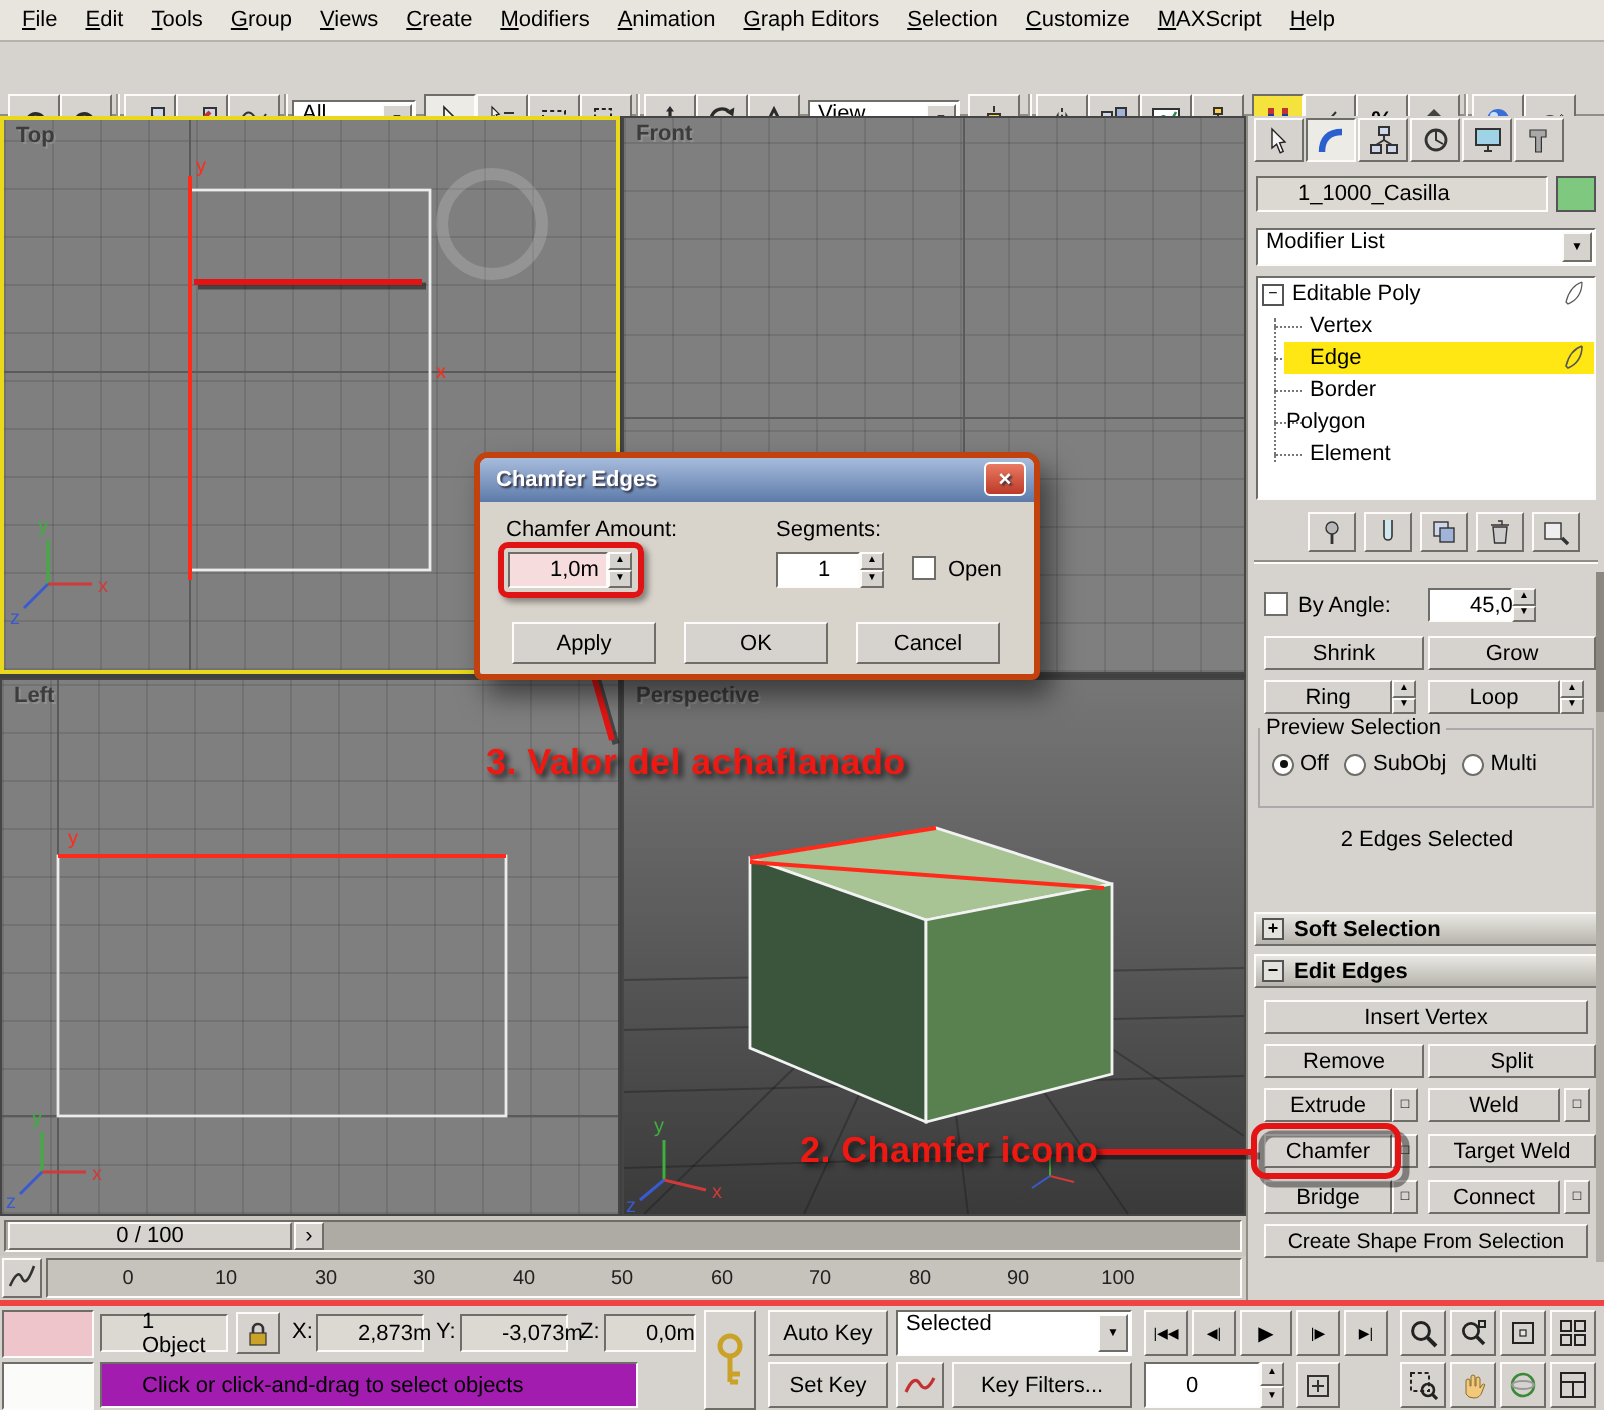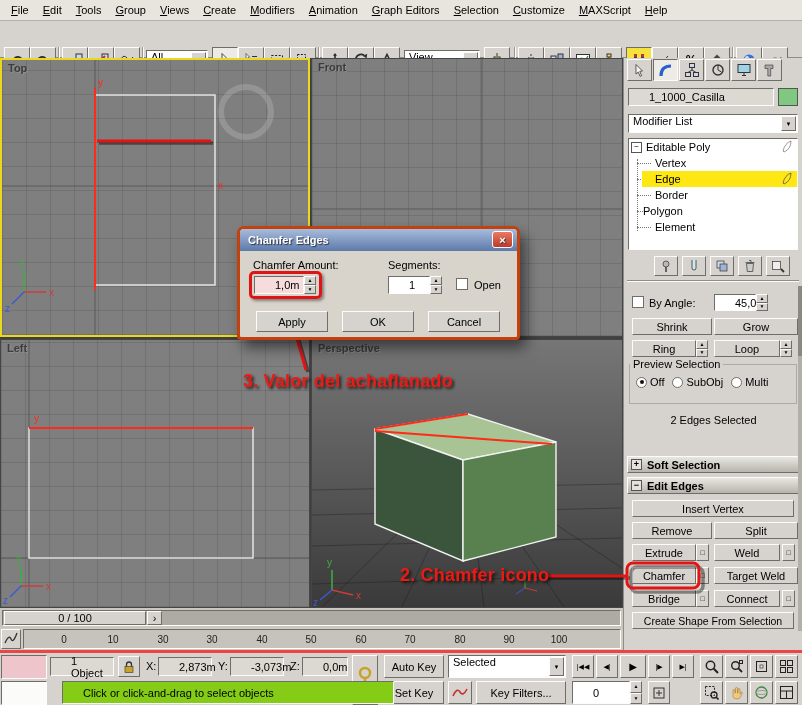--- a/index.html
+++ b/index.html
@@ -617,21 +617,21 @@
     <div class="abs r cc" style="left:620px;top:2px;width:26px;height:23px;font-size:10px">
         <span>▶</span>
       </div>
     <div class="abs r cc" style="left:648px;top:2px;width:22px;height:23px;font-size:7px">
         <span>|▶</span>
       </div>
     <div class="abs r cc" style="left:672px;top:2px;width:22px;height:23px;font-size:7px">
         <span>▶|</span>
       </div>
 
-    <div class="abs sk cl" style="left:62px;top:28px;width:332px;height:23px;background:#84cc16">
+    <div class="abs sk cl" style="left:50px;top:28px;width:269px;height:23px;background:#a21caf">
         <span>Click or click-and-drag to select objects</span>
       </div>
 
     <div class="abs wf cl" style="left:572px;top:28px;width:58px;height:23px">
         <span>0</span>
       </div>
     <div class="spin" style="left:630px;top:28px;height:23px">
         <div>▲</div>
         <div>▼</div>
       </div>

